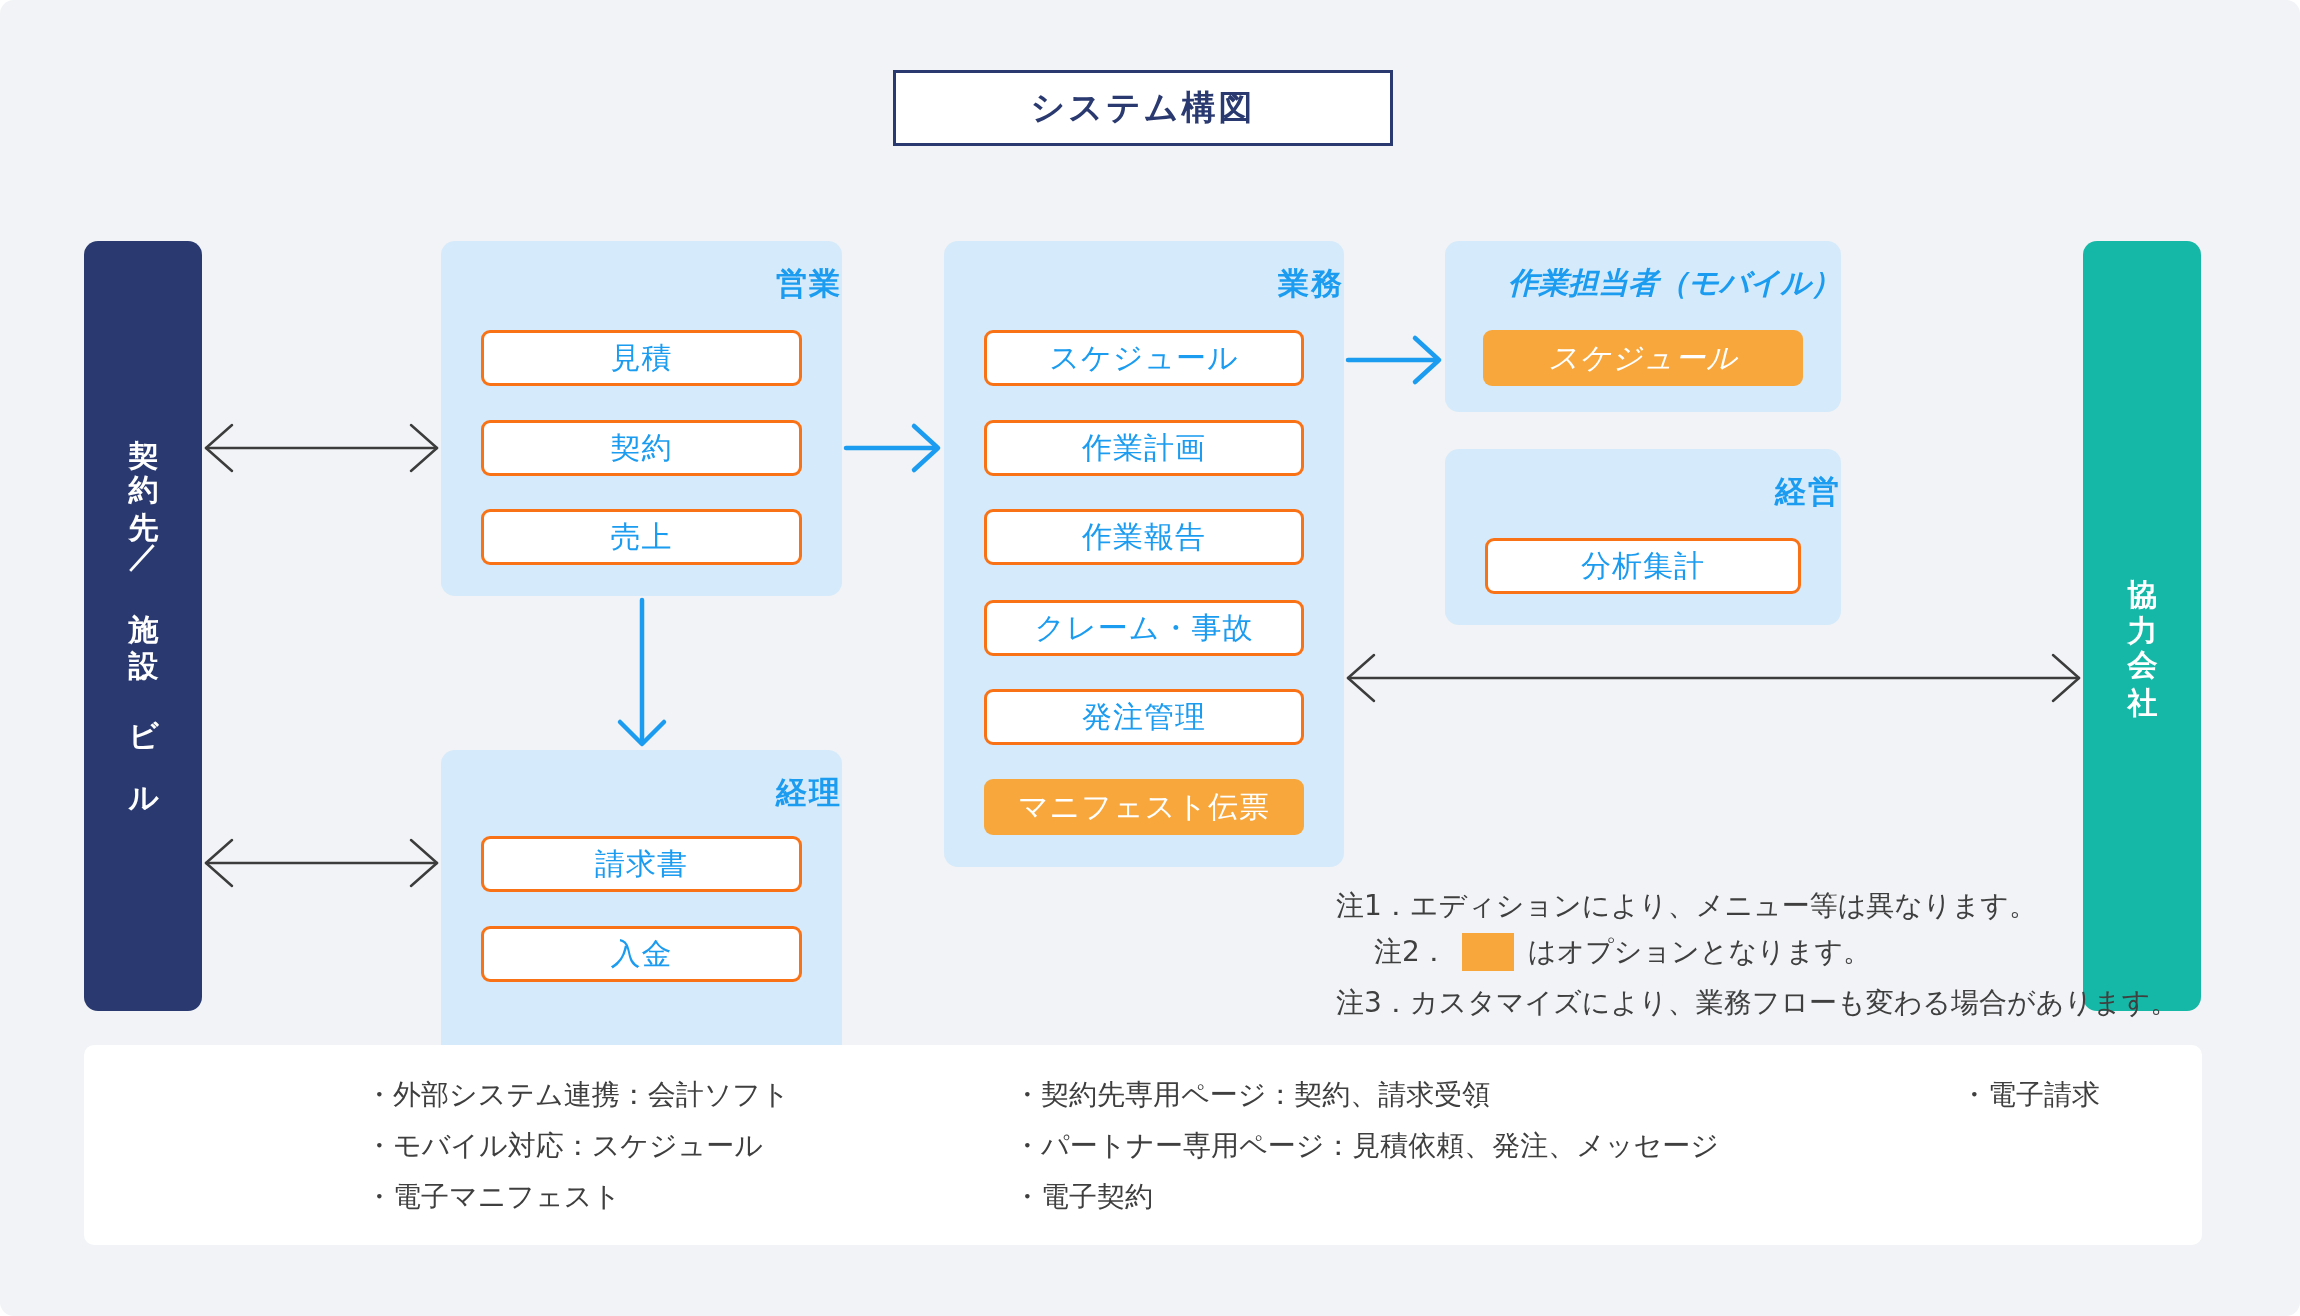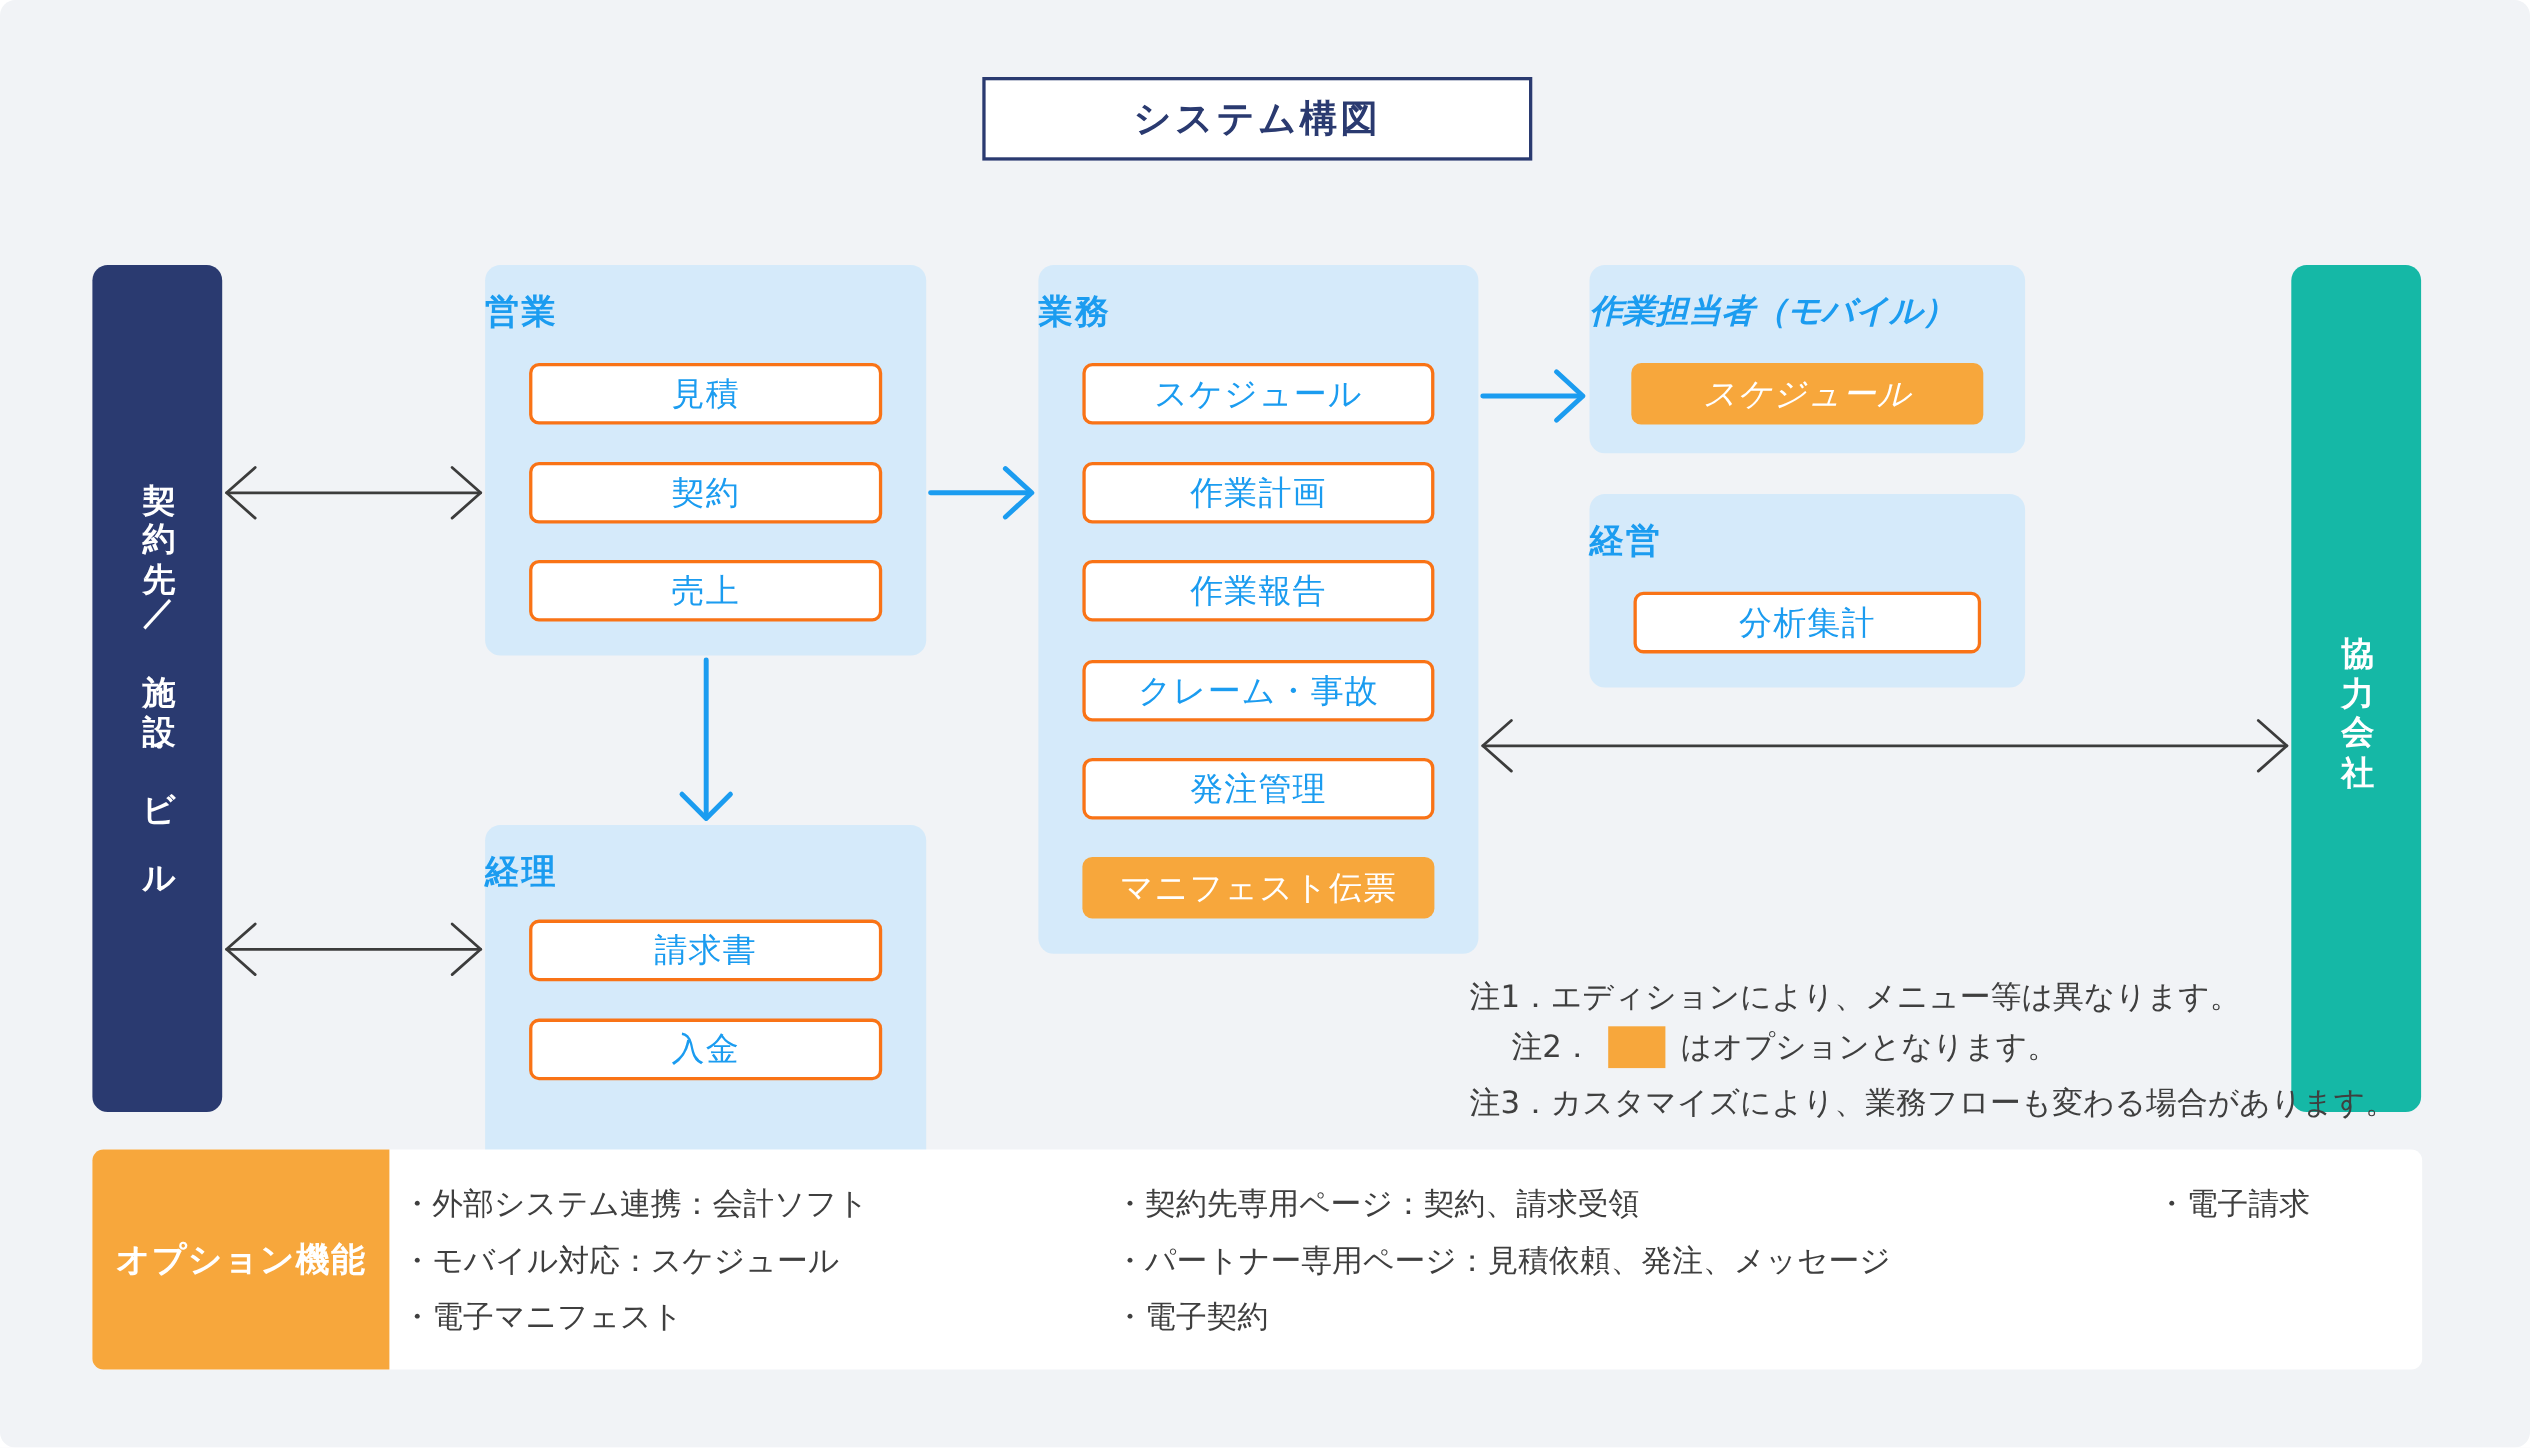--- a/index.html
+++ b/index.html
@@ -26,21 +26,21 @@
   .vbar.navy { left:84px;  background:#2A3A70; }
   .vbar.teal { left:2083px; background:#15B8A6; }
   .vbar-label {
     writing-mode:vertical-rl; text-orientation:upright;
     color:#ffffff; font-weight:bold; font-size:30px; letter-spacing:36px;
   }
 
   
   .panel { position:absolute; background:#D5EAFA; border-radius:14px; }
   .panel-title {
-    position:absolute; top:22px; left:0; right:0; text-align:left;
+    position:absolute; top:22px; left:0; right:0; text-align:right;
     font-size:31px; font-weight:bold; color:#1B9CF0; letter-spacing:2px;
     white-space:nowrap;
   }
   .panel-title.tight { font-size:30px; letter-spacing:0; }
 
   #panel-sales      { left:441px;  top:241px; width:401px; height:355px; }
   #panel-accounting { left:441px;  top:750px; width:401px; height:332px; }
   #panel-operations { left:944px;  top:241px; width:400px; height:626px; }
   #panel-worker     { left:1445px; top:241px; width:396px; height:171px;font-style:italic; }
   #panel-management { left:1445px; top:449px; width:396px; height:176px; }
@@ -134,21 +134,20 @@
 
   <div class="note" id="note1" style="top:887px">注1．エディションにより、メニュー等は異なります。</div>
   <div class="note" id="note2" style="top:933px">
     <span>注2．</span>
     <span class="swatch"></span>
     <span>はオプションとなります。</span>
   </div>
   <div class="note" id="note3" style="top:984px">注3．カスタマイズにより、業務フローも変わる場合があります。</div>
 
   <div id="options-white"></div>
-  <div id="options-label">オプション機能</div>
   <div class="opt-col" id="opt-col1">
     <div>・外部システム連携：会計ソフト</div>
     <div>・モバイル対応：スケジュール</div>
     <div>・電子マニフェスト</div>
   </div>
   <div class="opt-col" id="opt-col2">
     <div>・契約先専用ページ：契約、請求受領</div>
     <div>・パートナー専用ページ：見積依頼、発注、メッセージ</div>
     <div>・電子契約</div>
   </div>

